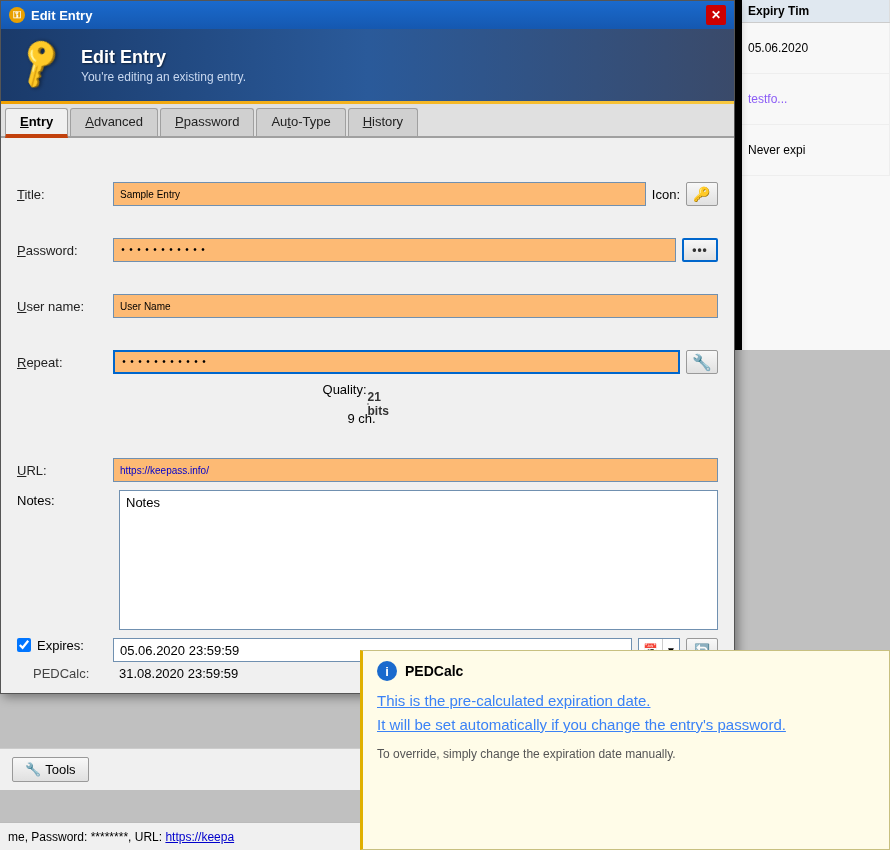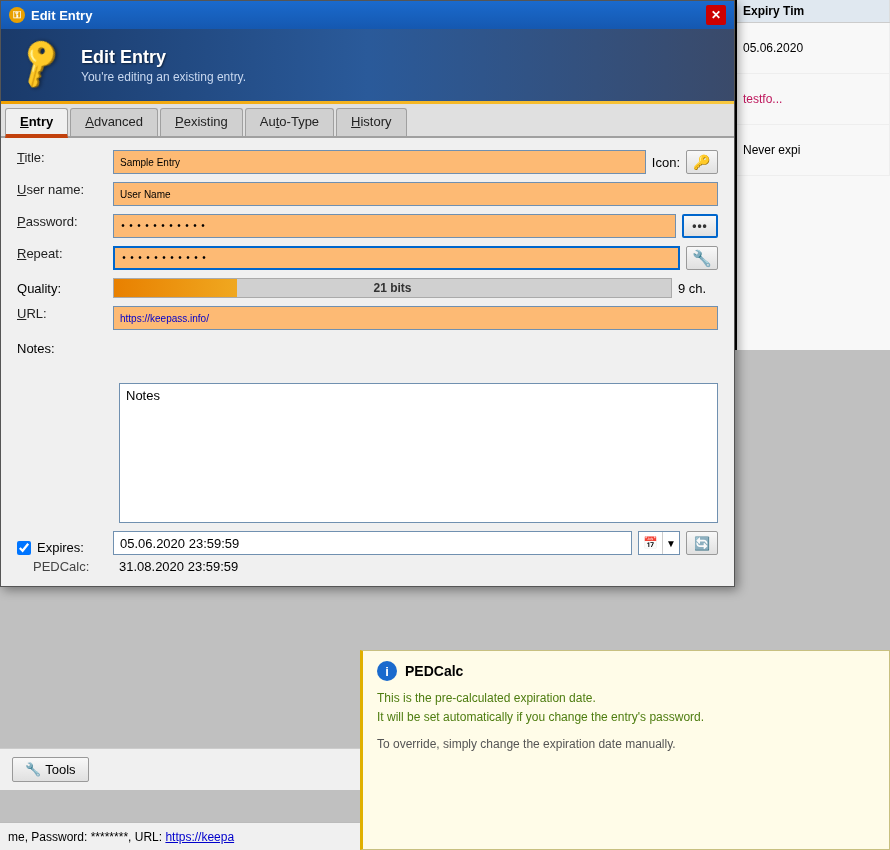--- a/index.html
+++ b/index.html
@@ -128,23 +128,24 @@
 
     
     .content {
       padding: 12px 16px;
       background: #f0f0f0;
     }
 
     
     .form-row {
       display: flex;
-      align-items: flex-start;
+      align-items: center;
       margin-bottom: 8px;
       gap: 6px;
+      margin-top: 32px;
     }
     .form-label {
       width: 90px;
       text-align: left;
       font-size: 13px;
       color: #222;
       flex-shrink: 0;
     }
     .form-label .underline { text-decoration: underline; }
 
@@ -210,20 +211,21 @@
       font-size: 16px;
       border-radius: 2px;
     }
 
     
     .quality-row {
       display: flex;
       align-items: center;
       margin-bottom: 8px;
       gap: 6px;
+      flex-direction: column;
     }
     .quality-label {
       width: 90px;
       font-size: 13px;
     }
     .quality-bar-container {
       flex: 1;
       height: 20px;
       background: #d0d0d0;
       border: 1px solid #aaa;
@@ -264,27 +266,26 @@
     .notes-textarea {
       flex: 1;
       height: 140px;
       border: 1px solid #7090b0;
       padding: 4px 6px;
       font-size: 13px;
       background: white;
       resize: none;
       outline: none;
       font-family: inherit;
-      margin-top: 45px;
     }
 
     
     .expires-row {
       display: flex;
-      align-items: flex-end;
+      align-items: flex-start;
       margin-bottom: 4px;
       gap: 6px;
     }
     .expires-checkbox {
       width: 14px; height: 14px;
       cursor: pointer;
     }
     .expires-label {
       font-size: 13px;
       width: 70px;
@@ -396,39 +397,40 @@
       display: flex; align-items: center; justify-content: center;
       font-size: 13px;
       font-weight: bold;
       flex-shrink: 0;
     }
     .info-title {
       font-weight: bold;
       font-size: 14px;
     }
     .info-body {
-      font-size: 12px;
+      font-size: 15px;
       line-height: 1.6;
-      color: #4d7c0f;
+      color: #3b82f6;
+      text-decoration: underline;
     }
     .info-note {
       font-size: 12px;
       color: #555;
       margin-top: 10px;
     }
 
     
     .bg-right {
       position: absolute;
       top: 0;
       right: 0;
       width: 155px;
       background: #f8f8f8;
       height: 350px;
-      border-left: 2px solid #000000;
+      border-left: 7px solid #000000;
     }
     .bg-header-row {
       display: flex;
       background: #e0e8f0;
       border-bottom: 1px solid #ccc;
     }
     .bg-hcell {
       flex: 1;
       padding: 4px 6px;
       font-size: 12px;
@@ -450,21 +452,21 @@
 <body>
 
 <div class="bg-right">
   <div class="bg-header-row">
     <div class="bg-hcell">Expiry Tim</div>
   </div>
   <div class="bg-data-row">
     <div class="bg-dcell">05.06.2020</div>
   </div>
   <div class="bg-data-row">
-    <div class="bg-dcell" style="color:#be185d;">testfo...</div>
+    <div class="bg-dcell" style="color:#8b5cf6;">testfo...</div>
   </div>
   <div class="bg-data-row">
     <div class="bg-dcell">Never expi</div>
   </div>
 </div>
 
 <div class="dialog">
 
   <div class="title-bar">
     <div class="title-bar-left">
@@ -486,21 +488,21 @@
   <div class="header-bottom-bar"></div>
 
   <div class="tabs">
     <div class="tab active">
       <span class="tab-underline">E</span><span>ntry</span>
     </div>
     <div class="tab">
       <span class="tab-underline">A</span><span>dvanced</span>
     </div>
     <div class="tab">
-      <span class="tab-underline">P</span><span>existing</span>
+      <span class="tab-underline">P</span><span>password</span>
     </div>
     <div class="tab">
       <span>Au</span><span class="tab-underline">t</span><span>o-Type</span>
     </div>
     <div class="tab">
       <span class="tab-underline">H</span><span>istory</span>
     </div>
   </div>
 
   <div class="content">
@@ -511,31 +513,31 @@
       </div>
       <input class="form-input" type="text" value="Sample Entry" style="">
       <div class="icon-area">
         <span class="icon-label">Icon:</span>
         <button class="icon-btn" title="Select icon">🔑</button>
       </div>
     </div>
 
     <div class="form-row">
       <div class="form-label">
-        <span class="underline">U</span><span>ser name:</span>
-      </div>
-      <input class="form-input" type="text" value="User Name" style="">
+        <span class="underline">P</span><span>assword:</span>
+      </div>
+      <input class="form-input password-dots" type="password" value="password123" style="">
+      <button class="dots-btn">•••</button>
     </div>
 
     <div class="form-row">
       <div class="form-label">
-        <span class="underline">P</span><span>assword:</span>
-      </div>
-      <input class="form-input password-dots" type="password" value="password123" style="">
-      <button class="dots-btn">•••</button>
+        <span class="underline">U</span><span>ser name:</span>
+      </div>
+      <input class="form-input" type="text" value="User Name" style="">
     </div>
 
     <div class="form-row">
       <div class="form-label">
         <span class="underline">R</span><span>epeat:</span>
       </div>
       <input class="form-input password-dots focused" type="password" value="password123" style="">
       <button class="gen-btn" title="Generate password">🔧</button>
     </div>
 

